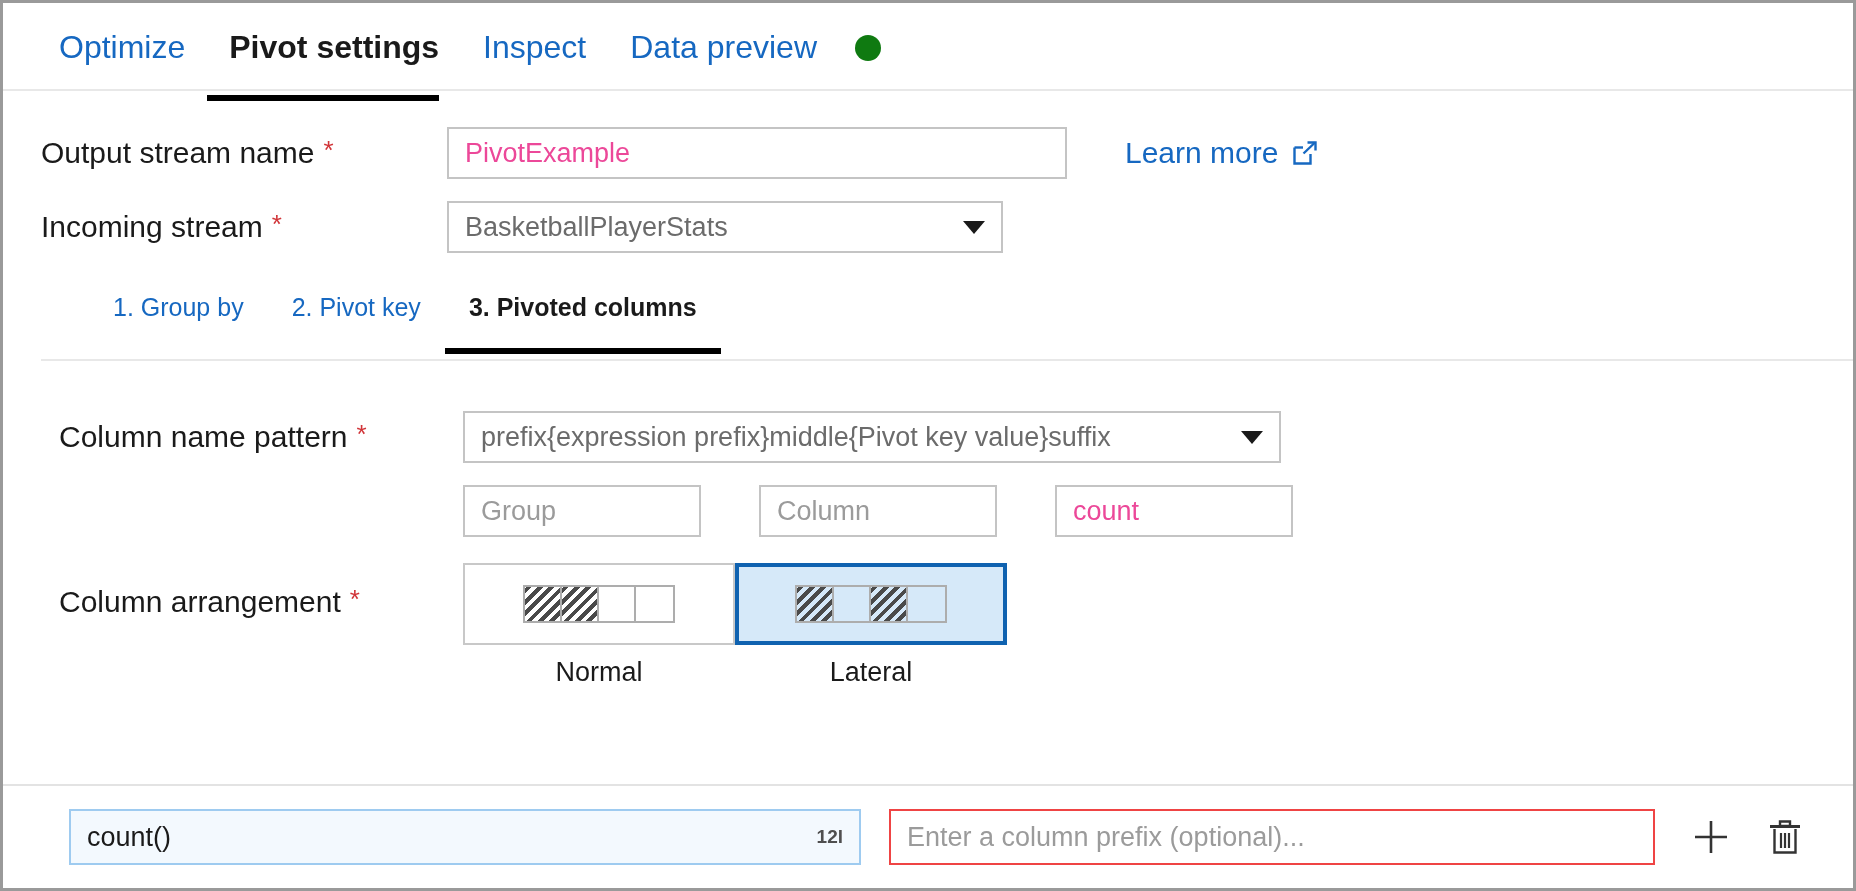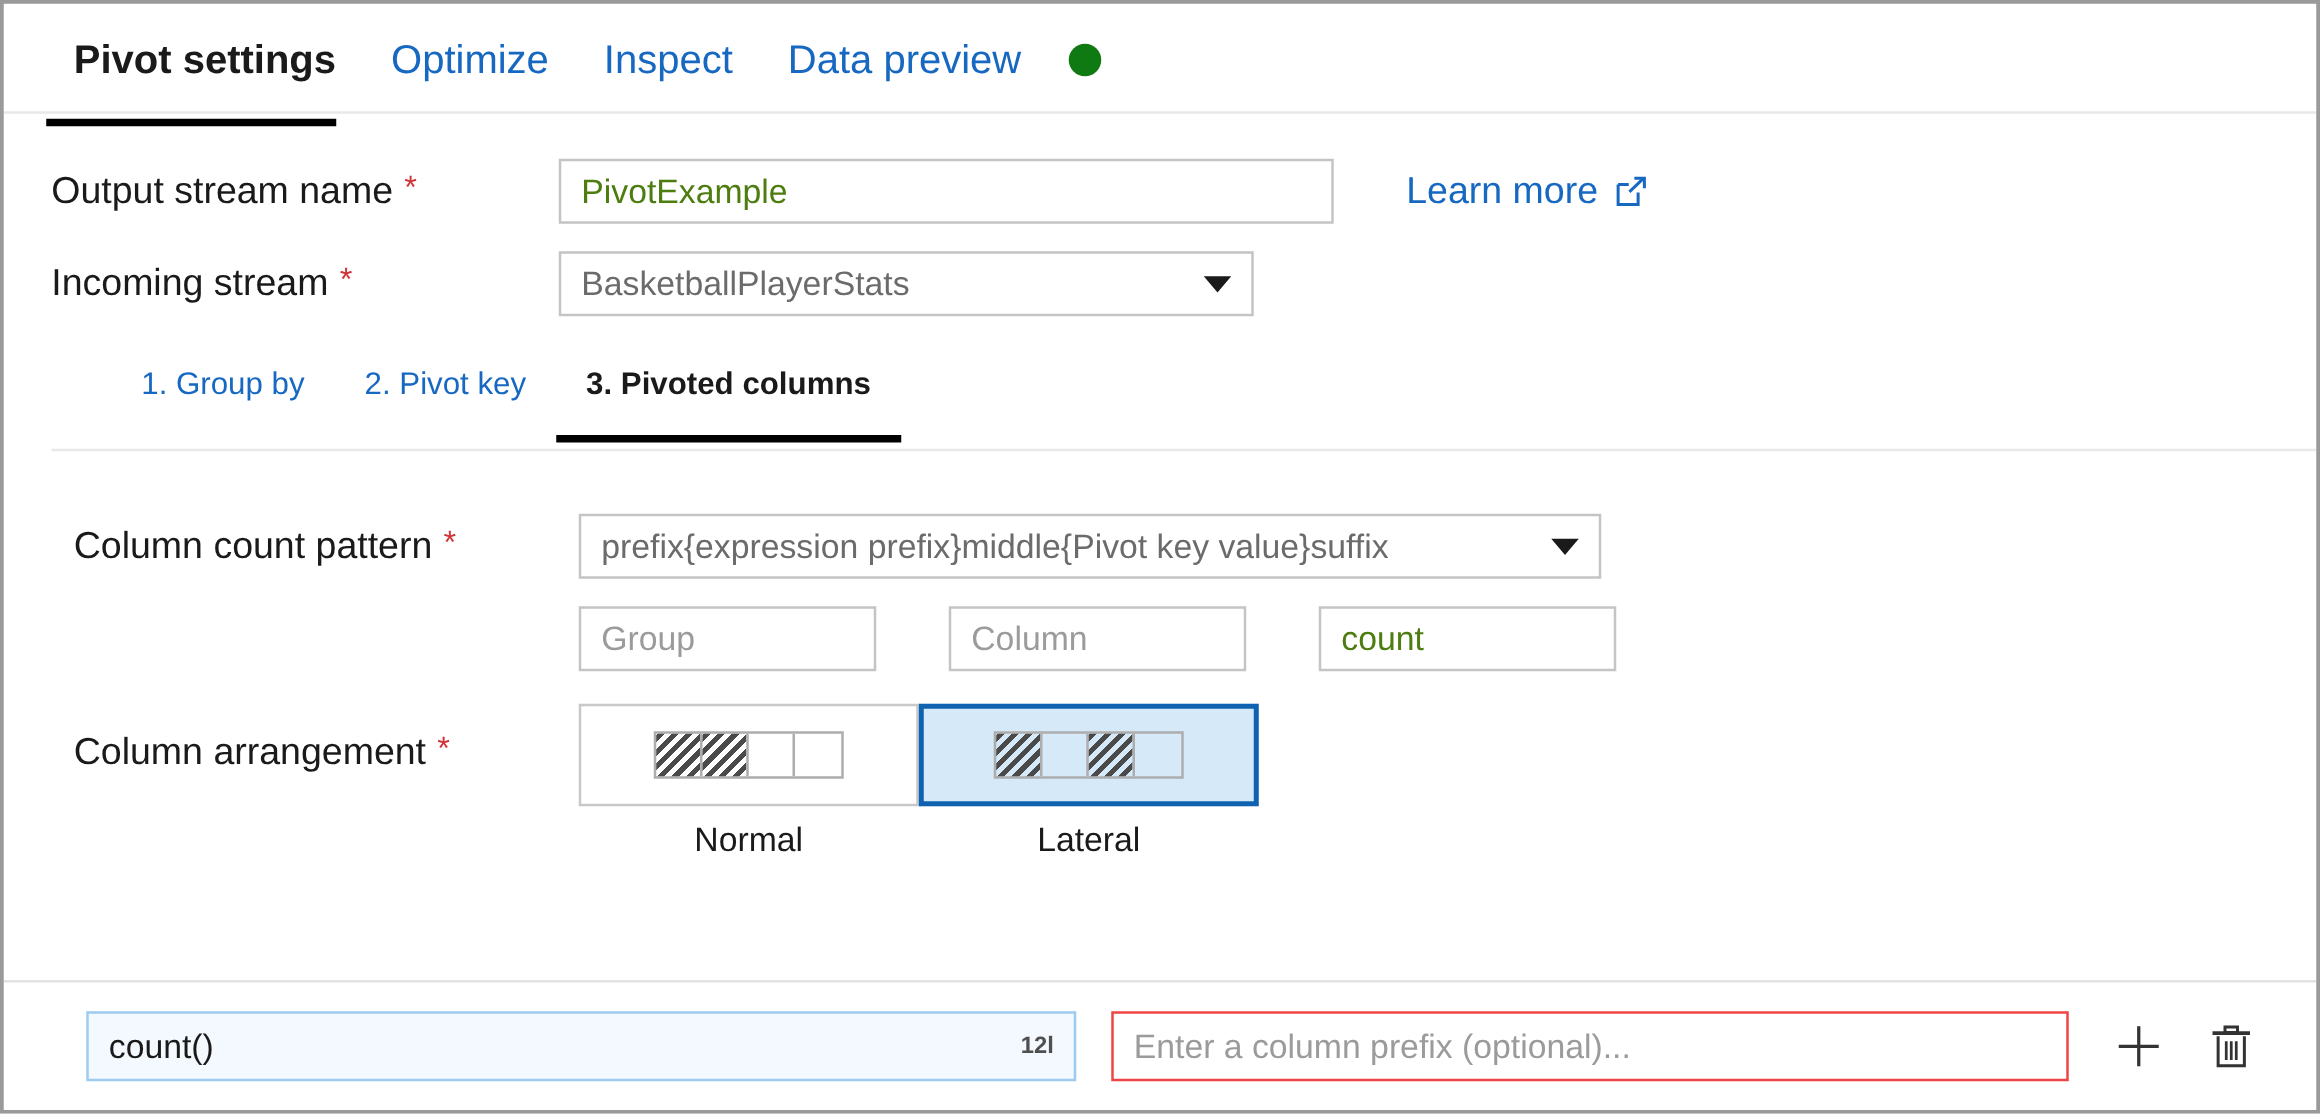--- a/index.html
+++ b/index.html
@@ -95,21 +95,21 @@
   .field {
     height: 52px;
     border: 2px solid #c4c4c4;
     background: #ffffff;
     display: flex;
     align-items: center;
     padding: 0 16px;
     font-size: 27px;
     color: #9b9b9b;
   }
-  .field.has-value { color: #4d7c0f; }
+  .field.has-value { color: #ec4899; }
   .field.txt { width: 620px; }
   .field.sel {
     width: 556px;
     justify-content: space-between;
     color: #6b6b6b;
   }
   .caret {
     width: 0; height: 0;
     border-left: 11px solid transparent;
     border-right: 11px solid transparent;
@@ -296,25 +296,25 @@
   .icon-btn svg { display: block; }
 </style>
 </head>
 <body>
 
 <div class="screen">
 
   <div class="tabstrip">
     <div class="tabstrip-rule"></div>
 
+    <div class="tab">
+      <span>Optimize</span>
+    </div>
     <div class="tab active">
       <span>Pivot settings</span>
-    </div>
-    <div class="tab">
-      <span>Optimize</span>
     </div>
     <div class="tab">
       <span>Inspect</span>
     </div>
     <div class="tab">
       <span>Data preview</span>
     </div>
     <div class="tab-dot-wrap">
       <div class="green-dot"></div>
     </div>
@@ -366,21 +366,21 @@
       <div class="subtab active">
         <span>3. Pivoted columns</span>
       </div>
     </div>
   </div>
 
   <div class="lower">
 
     <div class="row">
       <div class="lbl w-label-2">
-        <span>Column count pattern</span><span class="req">*</span>
+        <span>Column name pattern</span><span class="req">*</span>
       </div>
       <div class="field pattern">
         <span>prefix{expression prefix}middle{Pivot key value}suffix</span>
         <span class="caret"></span>
       </div>
     </div>
 
     <div class="small-row">
       <div class="field small">
         <span>Group</span>

